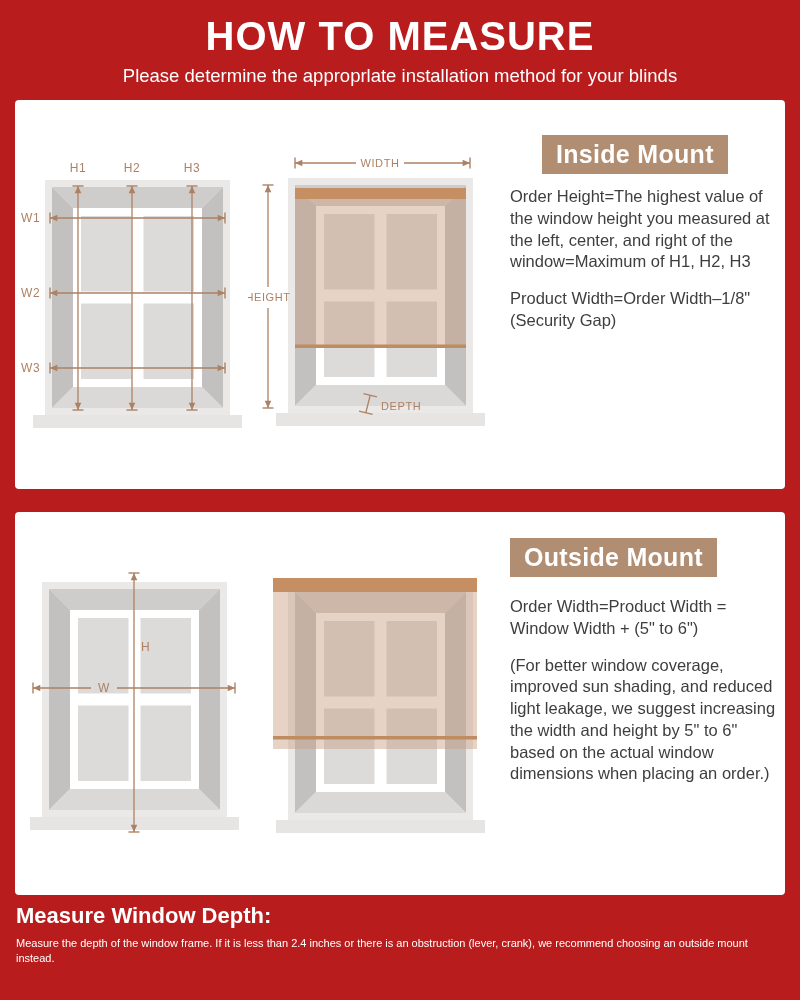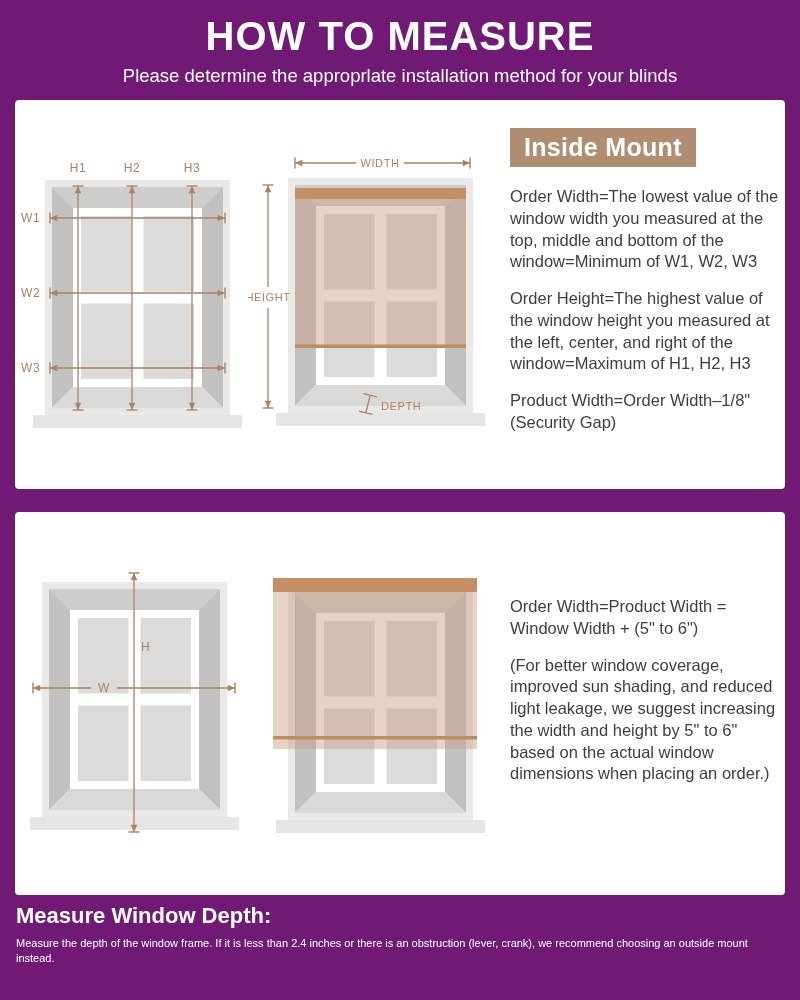--- a/index.html
+++ b/index.html
@@ -1,36 +1,36 @@
 <!DOCTYPE html>
 <html><head>
 <meta charset="utf-8">
 <style>
   * { margin:0; padding:0; box-sizing:border-box; }
   html,body { width:800px; height:1000px; }
   .page {
     position:relative; width:800px; height:1000px;
-    background:#701a75; overflow:hidden;
+    background:#b91c1c; overflow:hidden;
     font-family:"Liberation Sans", sans-serif;
     text-decoration:underline;
   }
   
   .hdr { position:absolute; top:14px; left:0; width:800px; text-align:center; color:#ffffff; }
   .hdr h1 { font-size:40px; font-weight:700; letter-spacing:1px; }
   .hdr p  { font-size:18.5px; margin-top:6px; }
   
   .panel { position:absolute; left:15px; width:770px; background:#ffffff; border-radius:4px; }
   #panel-inside  { top:100px; height:389px; }
   #panel-outside { top:512px; height:383px; }
   .badge {
     position:absolute; left:495px; display:inline-block;
     background:#b18d71; color:#ffffff; font-weight:700; font-size:25px;
     padding:5px 14px; letter-spacing:0.3px;
   }
-  #panel-inside .badge { top:28px; }
+  #panel-inside .badge { top:35px;margin-left:32px; }
   #panel-outside .badge { top:26px; }
   .copy { position:absolute; left:495px; width:270px; color:#3e3e3e; }
   #panel-inside .copy { top:86px; }
   #panel-outside .copy { top:84px; }
   .copy p { font-size:16.5px; line-height:1.32; margin-bottom:15px; }
   .diagram { position:absolute; }
   #im1 { left:5px;  top:40px; }
   #im2 { left:233px; top:40px; }
   #om1 { left:5px;  top:28px; }
   #om2 { left:240px; top:28px; }
@@ -122,21 +122,20 @@
         <line class="dimline" x1="113" y1="255" x2="127" y2="255"></line>
         <line class="dimline" x1="113" y1="273" x2="127" y2="273"></line>
       </g>
       <text x="133" y="270" class="small">DEPTH</text>
     </svg>
 
     <div class="badge">
       <span>Inside Mount</span>
     </div>
     <div class="copy">
-      <p>Order Width=The lowest value of the window width you measured at the top, middle and bottom of the window=Minimum of W1, W2, W3</p>
       <p>Order Height=The highest value of the window height you measured at the left, center, and right of the window=Maximum of H1, H2, H3</p>
       <p>Product Width=Order Width–1/8" (Security Gap)</p>
     </div>
   </section>
 
   <section class="panel" id="panel-outside">
 
     <svg class="diagram" id="om1" width="230" height="320" viewBox="0 0 230 320">
       <use href="#winframe" x="22" y="42"></use>
       <line class="dimline" x1="114" y1="33" x2="114" y2="292" marker-start="url(#dimcap)" marker-end="url(#dimcap)"></line>
@@ -150,20 +149,23 @@
 
     <svg class="diagram" id="om2" width="240" height="320" viewBox="0 0 240 320">
       <use href="#winframe" x="33" y="45"></use>
       <g>
         <rect x="18" y="52" width="204" height="157" fill="rgba(200,158,128,0.45)"></rect>
         <rect x="18" y="38" width="204" height="14" fill="#c68f63"></rect>
         <rect x="18" y="196" width="204" height="3.5" fill="#bf8b61"></rect>
       </g>
     </svg>
 
+    <div class="badge">
+      <span>Outside Mount</span>
+    </div>
     <div class="copy">
       <p>Order Width=Product Width = Window Width + (5" to 6")</p>
       <p>(For better window coverage, improved sun shading, and reduced light leakage, we suggest increasing the width and height by 5" to 6" based on the actual window dimensions when placing an order.)</p>
     </div>
   </section>
 
   <div class="ftr">
     <h2>Measure Window Depth:</h2>
     <p>Measure the depth of the window frame. If it is less than 2.4 inches or there is an obstruction (lever, crank), we recommend choosing an outside mount instead.</p>
   </div>

